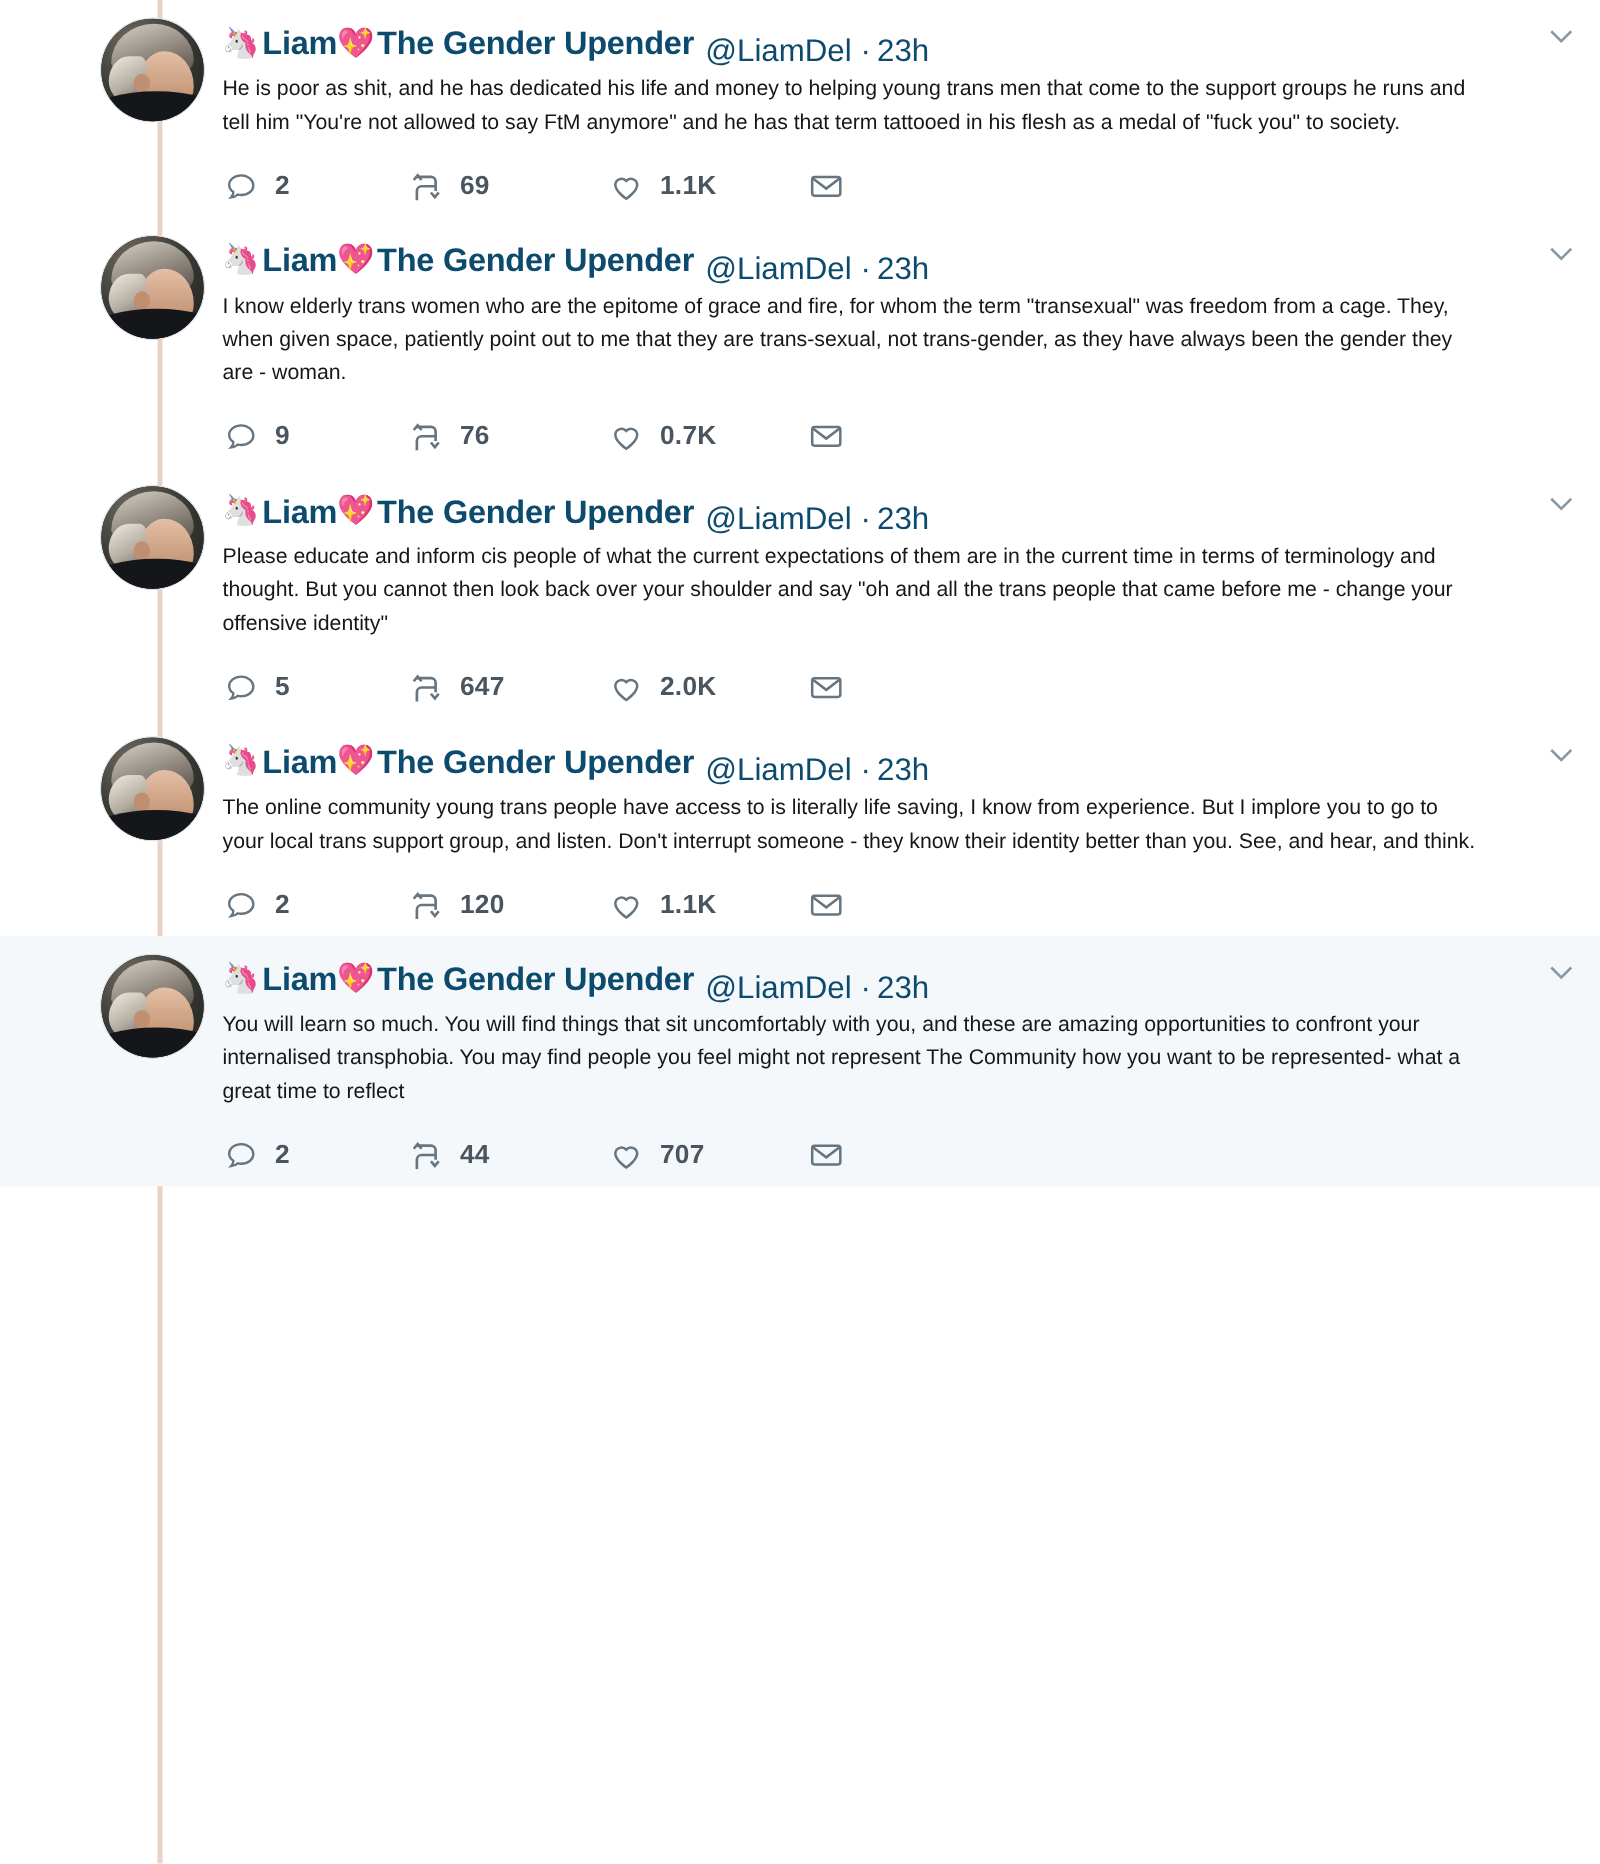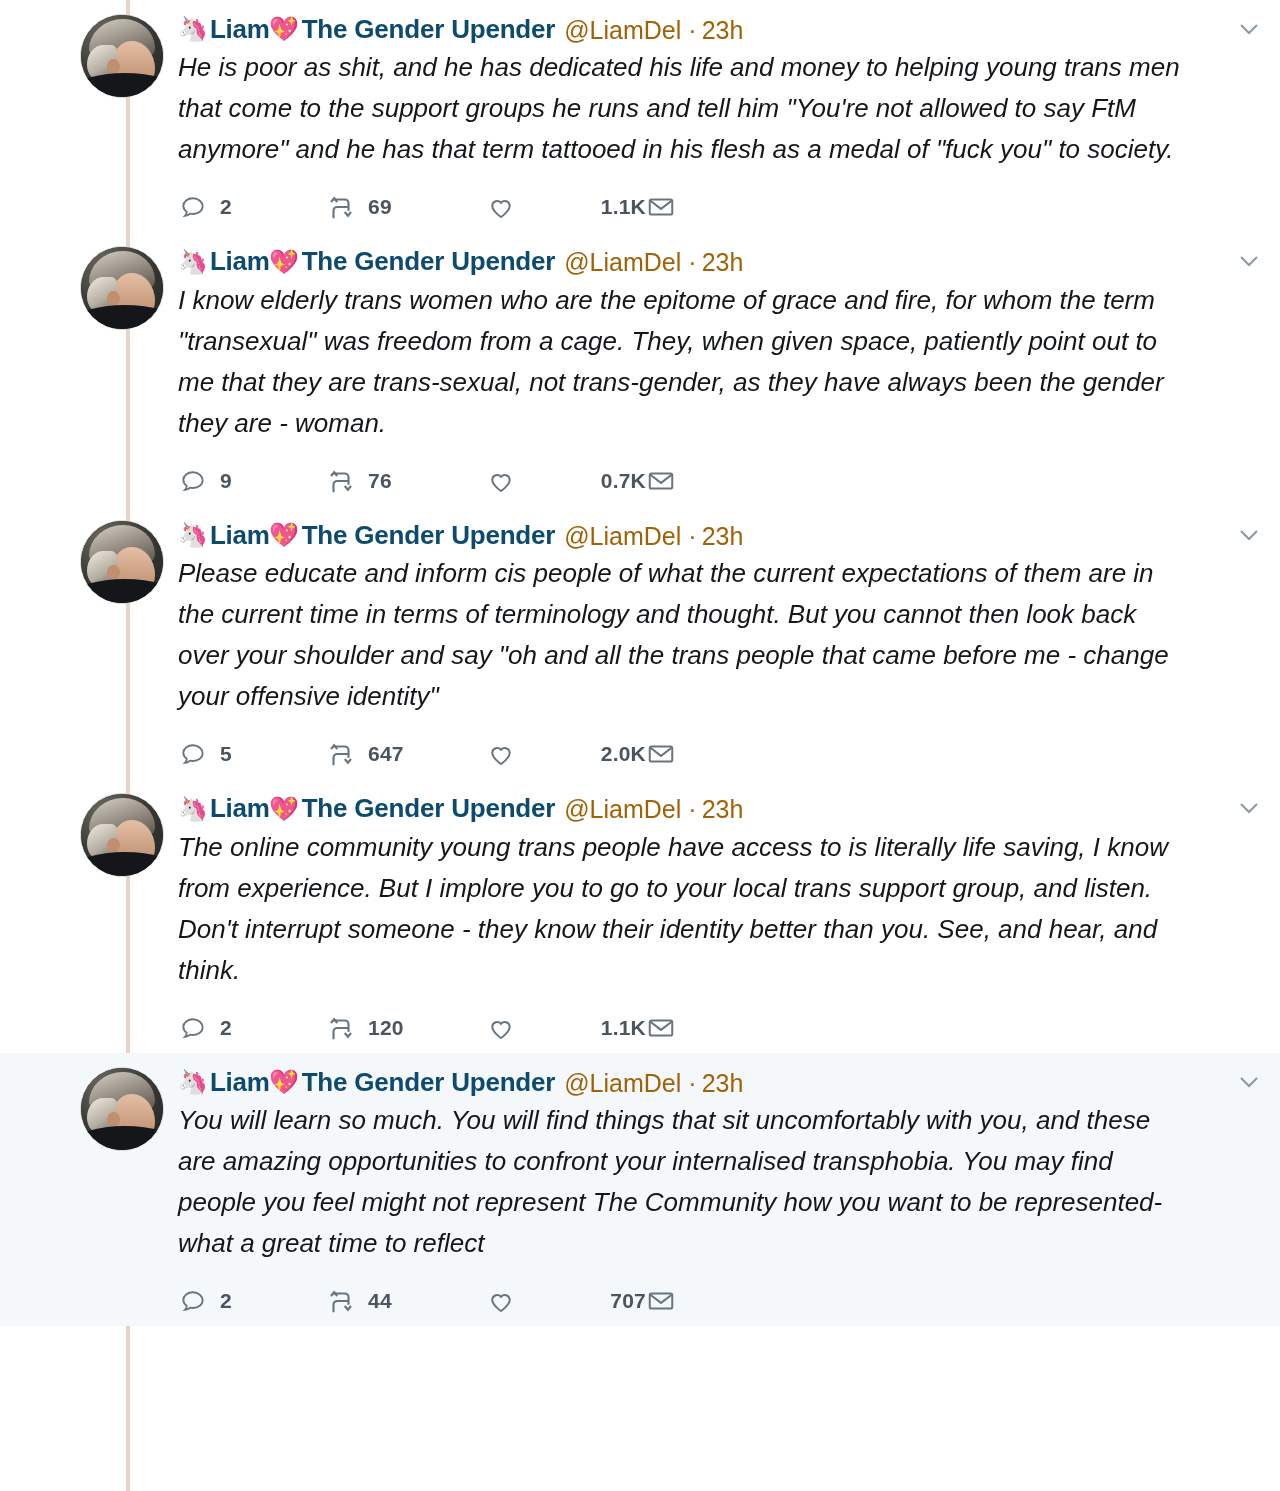--- a/index.html
+++ b/index.html
@@ -121,43 +121,43 @@
     font-weight: bold;
     color: #0c4a6e;
     letter-spacing: -0.2px;
   }
   .name-emoji {
     font-size: 24px;
     margin: 0 2px 0 0;
   }
   .handle, .dot, .time {
     font-size: 25px;
-    color: #a16207;
+    color: #0c4a6e;
     font-weight: normal;
     margin-left: 9px;
+    margin-top: 12px;
   }
   .dot { margin-left: 7px; }
   .time { margin-left: 5px; }
   .caret {
     position: absolute;
     right: -66px;
     top: 3px;
     width: 34px;
     height: 24px;
     color: #8899a6;
     cursor: pointer;
   }
   .tweet-text {
-    font-size: 26px;
+    font-size: 17px;
     line-height: 1.58;
     color: #14171a;
     margin-top: 2px;
     max-width: 1005px;
     word-wrap: break-word;
-    font-style: italic;
   }
   .actions {
     display: flex;
     align-items: center;
     margin-top: 22px;
     color: #667580;
   }
   .action {
     display: flex;
     align-items: center;
@@ -174,21 +174,21 @@
   }
   .action .count {
     font-size: 21px;
     font-weight: bold;
     color: #4a5560;
     margin-left: 12px;
     letter-spacing: 0.2px;
   }
   .a-reply { width: 148px; }
   .a-retweet { width: 160px; text-align: right; }
-  .a-like { width: 160px; justify-content: space-between; }
+  .a-like { width: 160px; }
   .a-dm { width: 60px; }
   svg { display: block; }
 </style>
 </head>
 <body>
 
 <div id="page">
   <div class="thread-line"></div>
 
   <div class="tweet">

